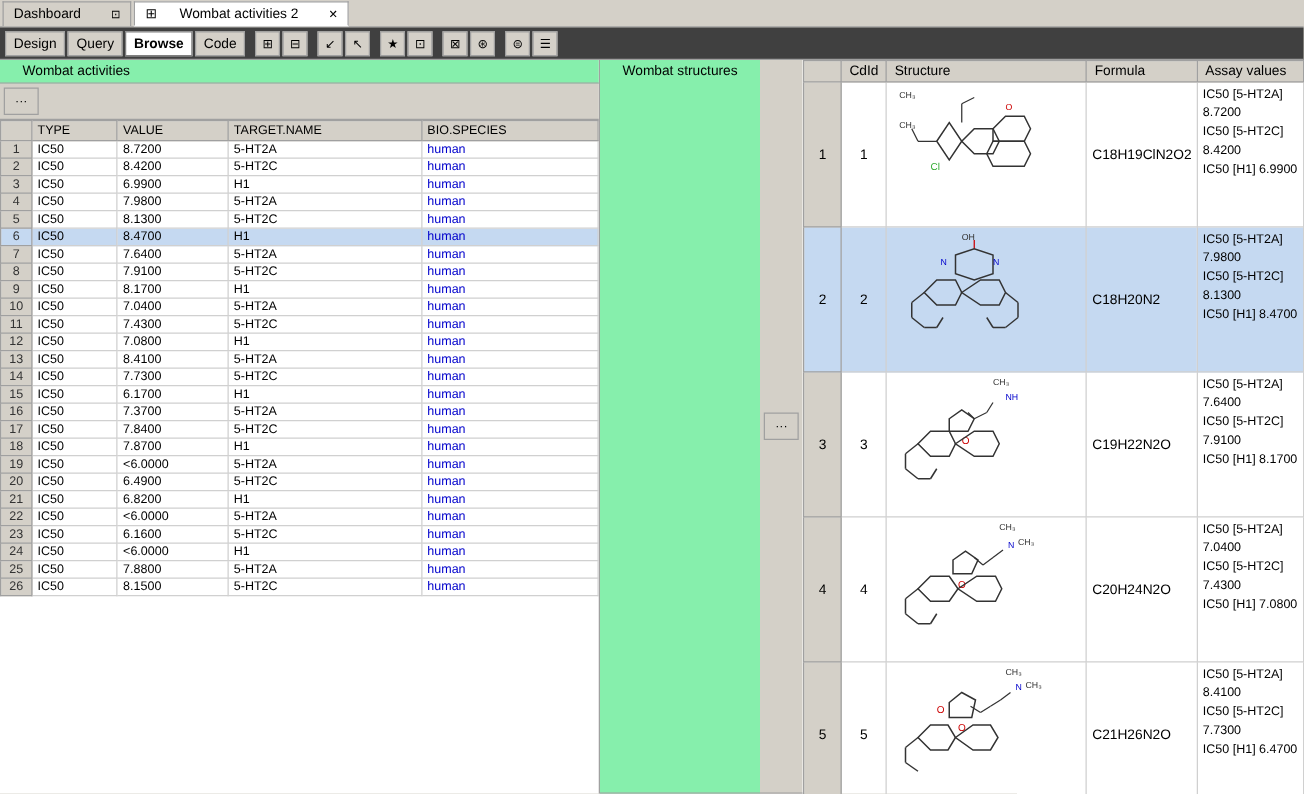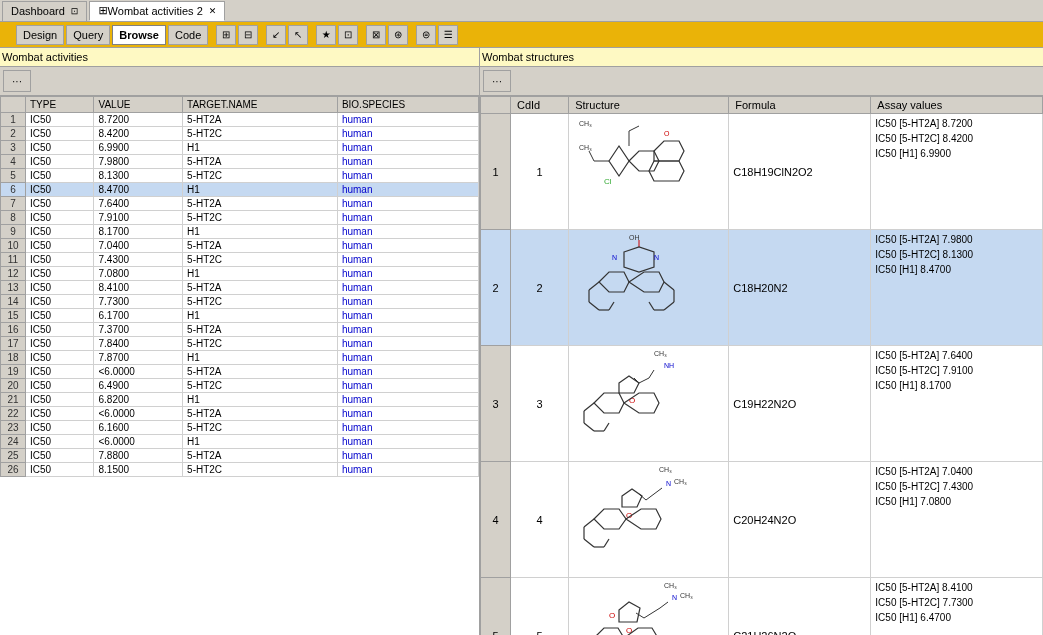--- a/index.html
+++ b/index.html
@@ -17,34 +17,35 @@
       display: flex;
       align-items: center;
       padding: 2px 8px;
       border: 1px solid #a0a0a0;
       border-bottom: none;
       background: #d4d0c8;
       cursor: pointer;
       height: 20px;
       font-size: 11px;
       margin-left: 2px;
+      gap: 18px;
     }
     .tab.active {
       background: #ffffff;
       border-bottom: 1px solid #ffffff;
       z-index: 1;
     }
     .tab .close-btn { margin-left: 6px; font-size: 9px; cursor: pointer; }
 
     
     .toolbar {
       display: flex;
       align-items: center;
-      background: #eab308;
-      padding: 2px 16px;
+      background: #404040;
+      padding: 2px 4px;
       border-bottom: 1px solid #a0a0a0;
       height: 26px;
       gap: 2px;
     }
     .toolbar-btn {
       padding: 2px 6px;
       border: 1px solid #a0a0a0;
       background: #d4d0c8;
       cursor: pointer;
       font-size: 11px;
@@ -77,22 +78,22 @@
 
     
     .left-panel {
       width: 480px;
       border-right: 1px solid #a0a0a0;
       display: flex;
       flex-direction: column;
       background: #ffffff;
     }
     .panel-title {
-      background: #fef9c3;
-      padding: 3px 2px;
+      background: #86efac;
+      padding: 3px 18px;
       font-size: 11px;
       border-bottom: 1px solid #a0a0a0;
     }
 
     
     .data-table {
       width: 100%;
       border-collapse: collapse;
       font-size: 10px;
     }
@@ -139,21 +140,21 @@
       display: flex;
       align-items: center;
       justify-content: center;
       margin: 2px;
     }
 
     
     .right-panel {
       flex: 1;
       display: flex;
-      flex-direction: column;
+      flex-direction: row;
       background: #ffffff;
     }
 
     .structures-table {
       width: 100%;
       border-collapse: collapse;
       font-size: 11px;
       border-radius: 17px;
     }
     .structures-table th {

